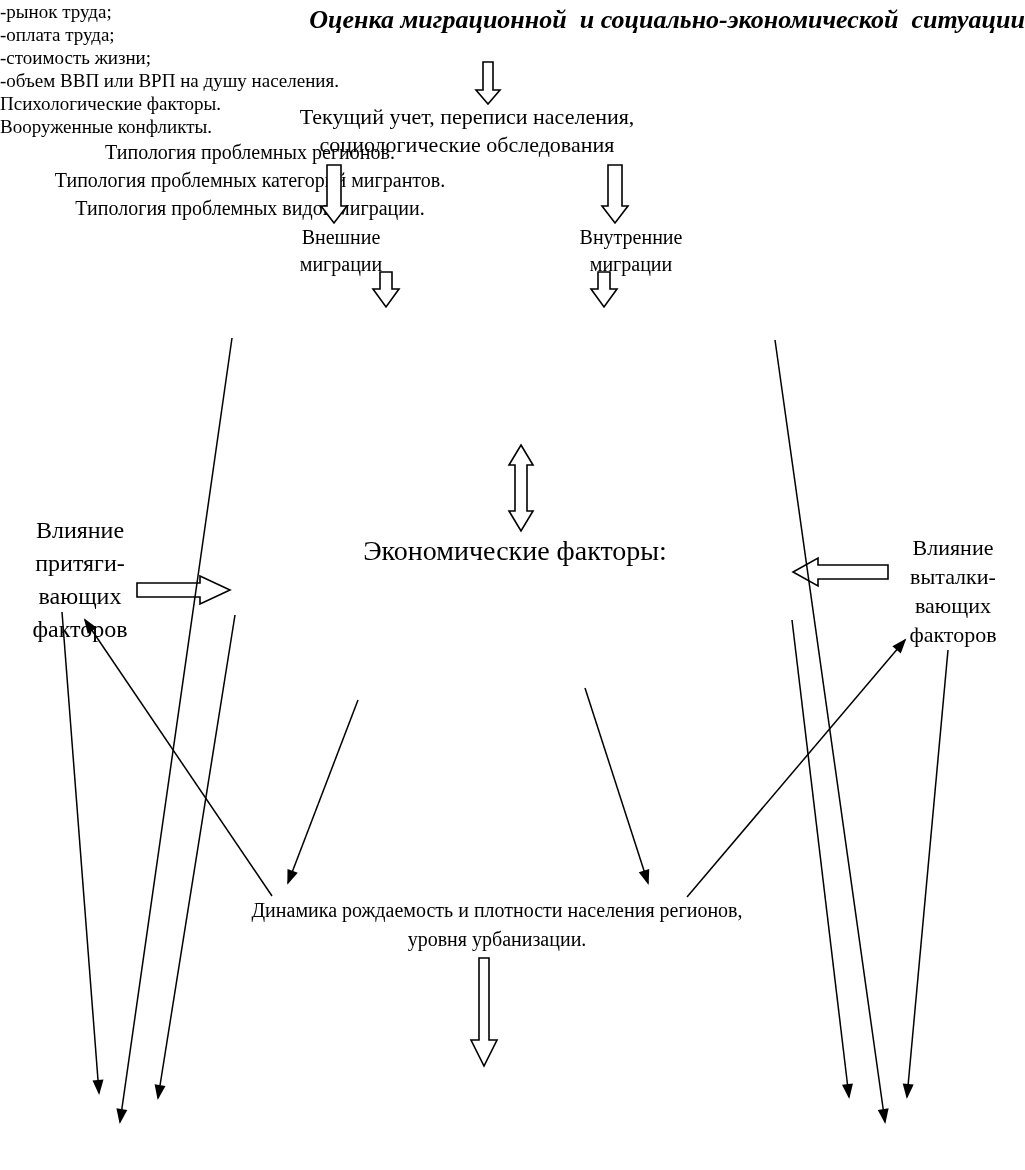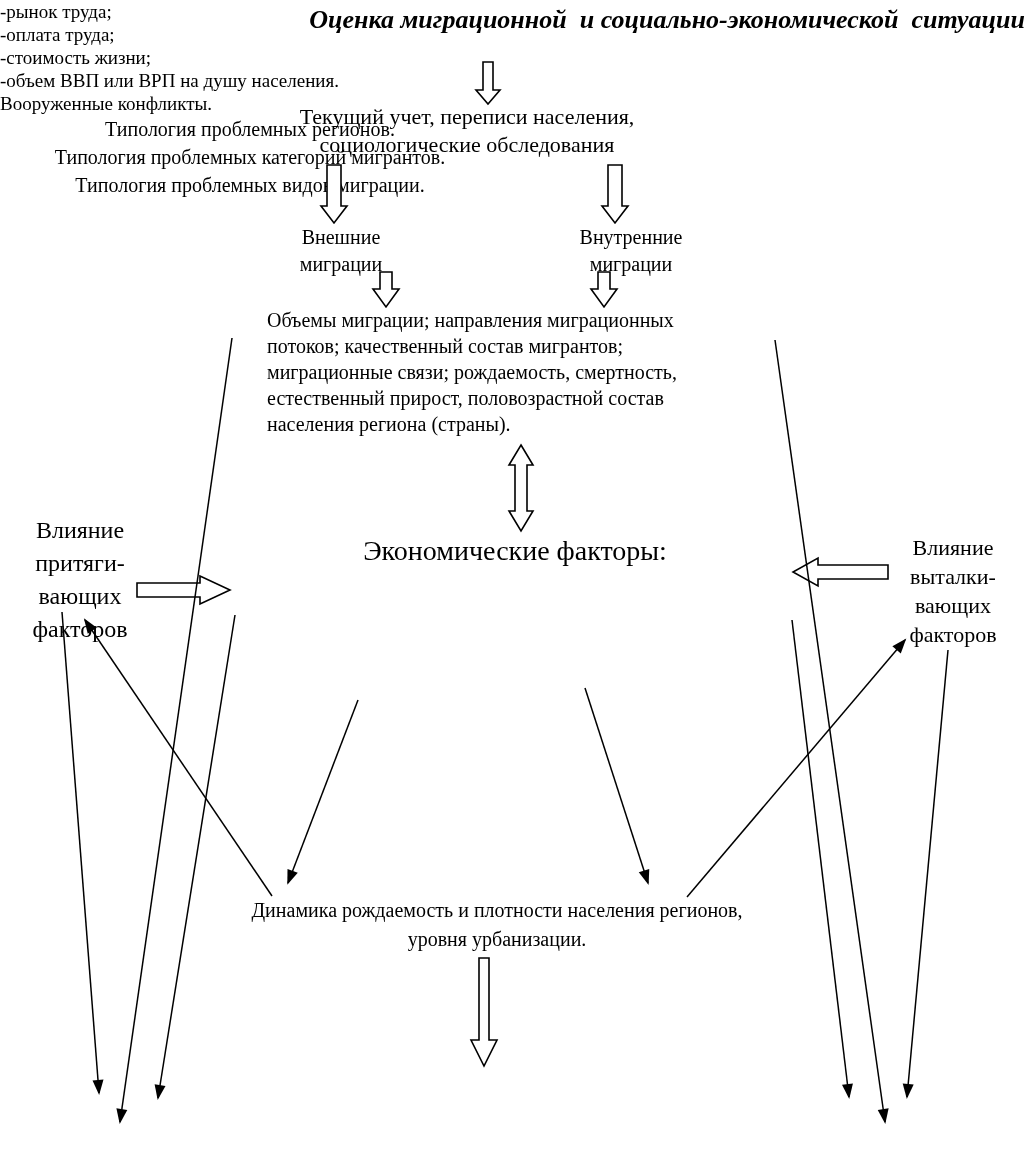--- a/index.html
+++ b/index.html
@@ -71,33 +71,29 @@
 
   <div id="source-block" class="txt center">Текущий учет, переписи населения,
 социологические обследования</div>
 
   <div id="external-label" class="txt center">Внешние
 миграции</div>
 
   <div id="internal-label" class="txt center">Внутренние
 миграции</div>
 
-  <div id="indicators-block" class="txt">Объемы миграции; направления миграционных
-потоков; качественный состав мигрантов;
-миграционные связи; рождаемость, смертность,
-естественный прирост, половозрастной состав
-населения региона (страны).</div>
 
   <div id="econ-heading" class="txt center">Экономические факторы:</div>
 
   <div id="factors-list">
     <div>-рынок труда;</div>
     <div>-оплата труда;</div>
     <div>-стоимость жизни;</div>
     <div>-объем ВВП или ВРП на душу населения.</div>
+    <div>Психологические факторы.</div>
     <div>Вооруженные конфликты.</div>
   </div>
 
   <div id="pull-label" class="txt center">Влияние
 притяги-
 вающих
 факторов</div>
 
   <div id="push-label" class="txt center">Влияние
 выталки-

